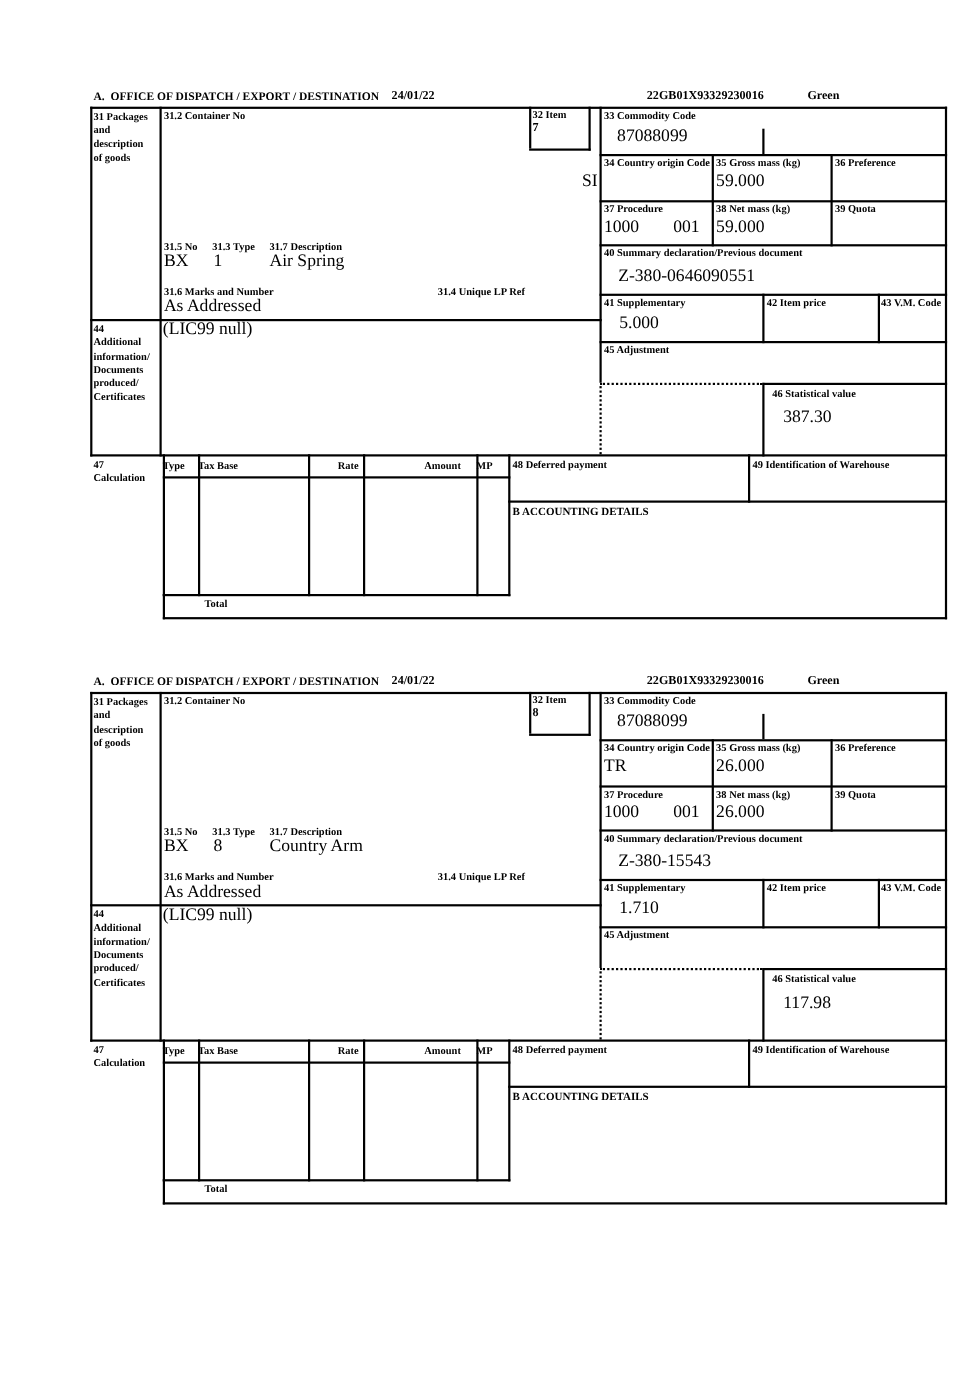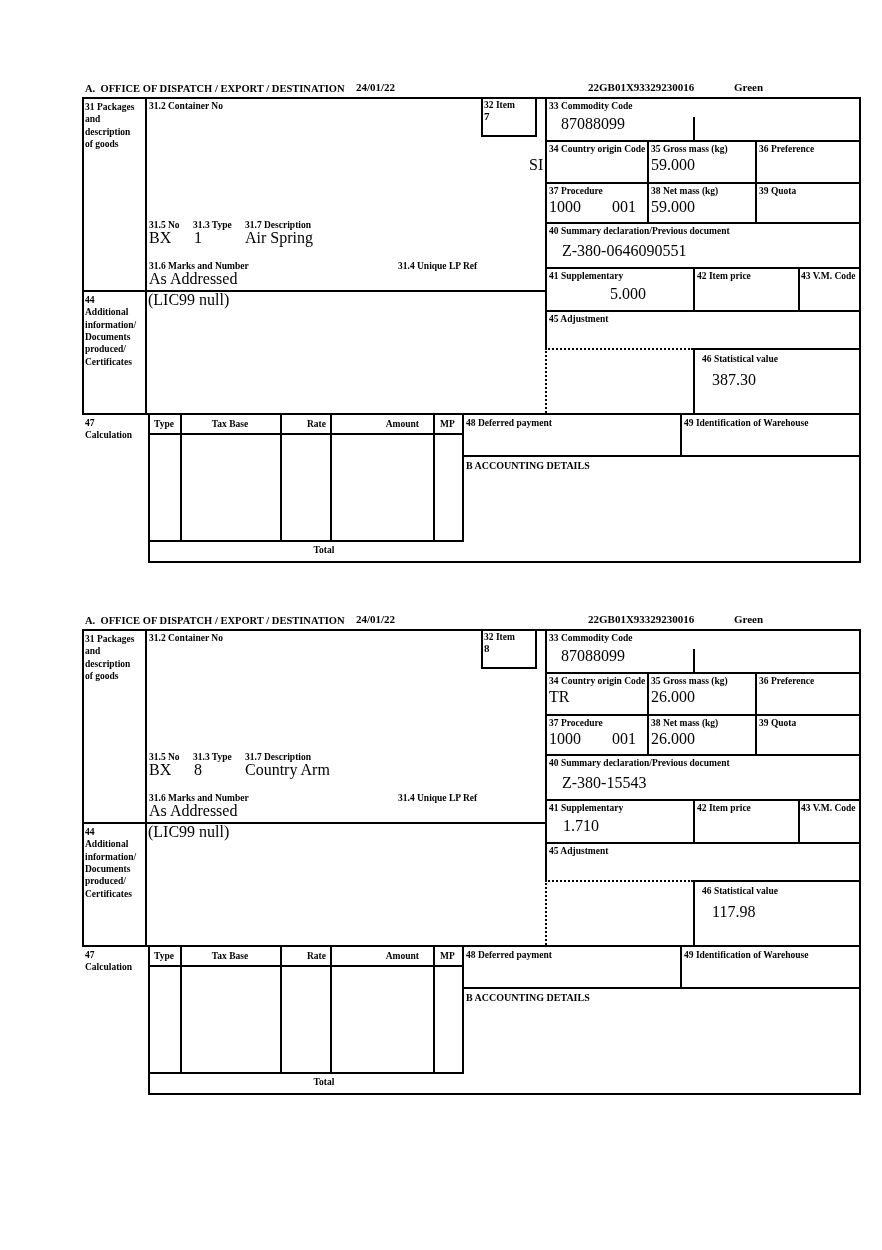--- a/index.html
+++ b/index.html
@@ -9,21 +9,21 @@
     overflow:hidden;
   }
   .form-block { position:absolute; left:82px; width:779px; height:482px; }
   .ln   { position:absolute; background:#000; }
   .dash-h { position:absolute; border-top:2px dotted #000; height:0; }
   .dash-v { position:absolute; border-left:2px dotted #000; width:0; }
   .lbl  { position:absolute; font-weight:bold; font-size:9.5px; line-height:1.3; white-space:pre; }
   .val  { position:absolute; font-weight:normal; font-size:16px; line-height:1.05; white-space:pre; }
   .val-sm { position:absolute; font-weight:bold; font-size:11px; line-height:1.05; white-space:pre; }
   .hdr  { position:absolute; font-weight:bold; font-size:10.5px; white-space:pre; }
-  .c { text-align:center; }
+  .c { }
   .r { text-align:right; }
 </style>
 </head>
 <body>
 
 <div id="page">
 
   <div class="form-block" style="top: 82px;">
 
     <div class="hdr" style="left:3px;top:1px;">A.  OFFICE OF DISPATCH / EXPORT / DESTINATION</div>
@@ -108,21 +108,21 @@
     <div class="lbl" style="left:677px;top:61px;">36 Preference</div>
     <div class="lbl" style="left:467px;top:103px;">37 Procedure</div>
     <div class="val" style="left:467px;top:117px;">1000</div>
     <div class="val" style="left:530px;top:117px;">001</div>
     <div class="lbl" style="left:569px;top:103px;">38 Net mass (kg)</div>
     <div class="val" style="left:569px;top:117px;">59.000</div>
     <div class="lbl" style="left:677px;top:103px;">39 Quota</div>
     <div class="lbl" style="left:467px;top:143px;">40 Summary declaration/Previous document</div>
     <div class="val" style="left:480px;top:161px;">Z-380-0646090551</div>
     <div class="lbl" style="left:467px;top:188px;">41 Supplementary</div>
-    <div class="val" style="left:481px;top:204px;margin-left:47px;">5.000</div>
+    <div class="val" style="left:481px;top:204px;">5.000</div>
     <div class="lbl" style="left:615px;top:188px;">42 Item price</div>
     <div class="lbl" style="left:719px;top:188px;">43 V.M. Code</div>
     <div class="lbl" style="left:467px;top:231px;">45 Adjustment</div>
     <div class="lbl" style="left:620px;top:271px;">46 Statistical value</div>
     <div class="val" style="left:630px;top:290px;">387.30</div>
 
     <div class="lbl c" style="left:66px;top:336px;width:32px;">Type</div>
     <div class="lbl c" style="left:98px;top:336px;width:100px;">Tax Base</div>
     <div class="lbl r" style="left:198px;top:336px;width:46px;">Rate</div>
     <div class="lbl r" style="left:248px;top:336px;width:89px;">Amount</div>

